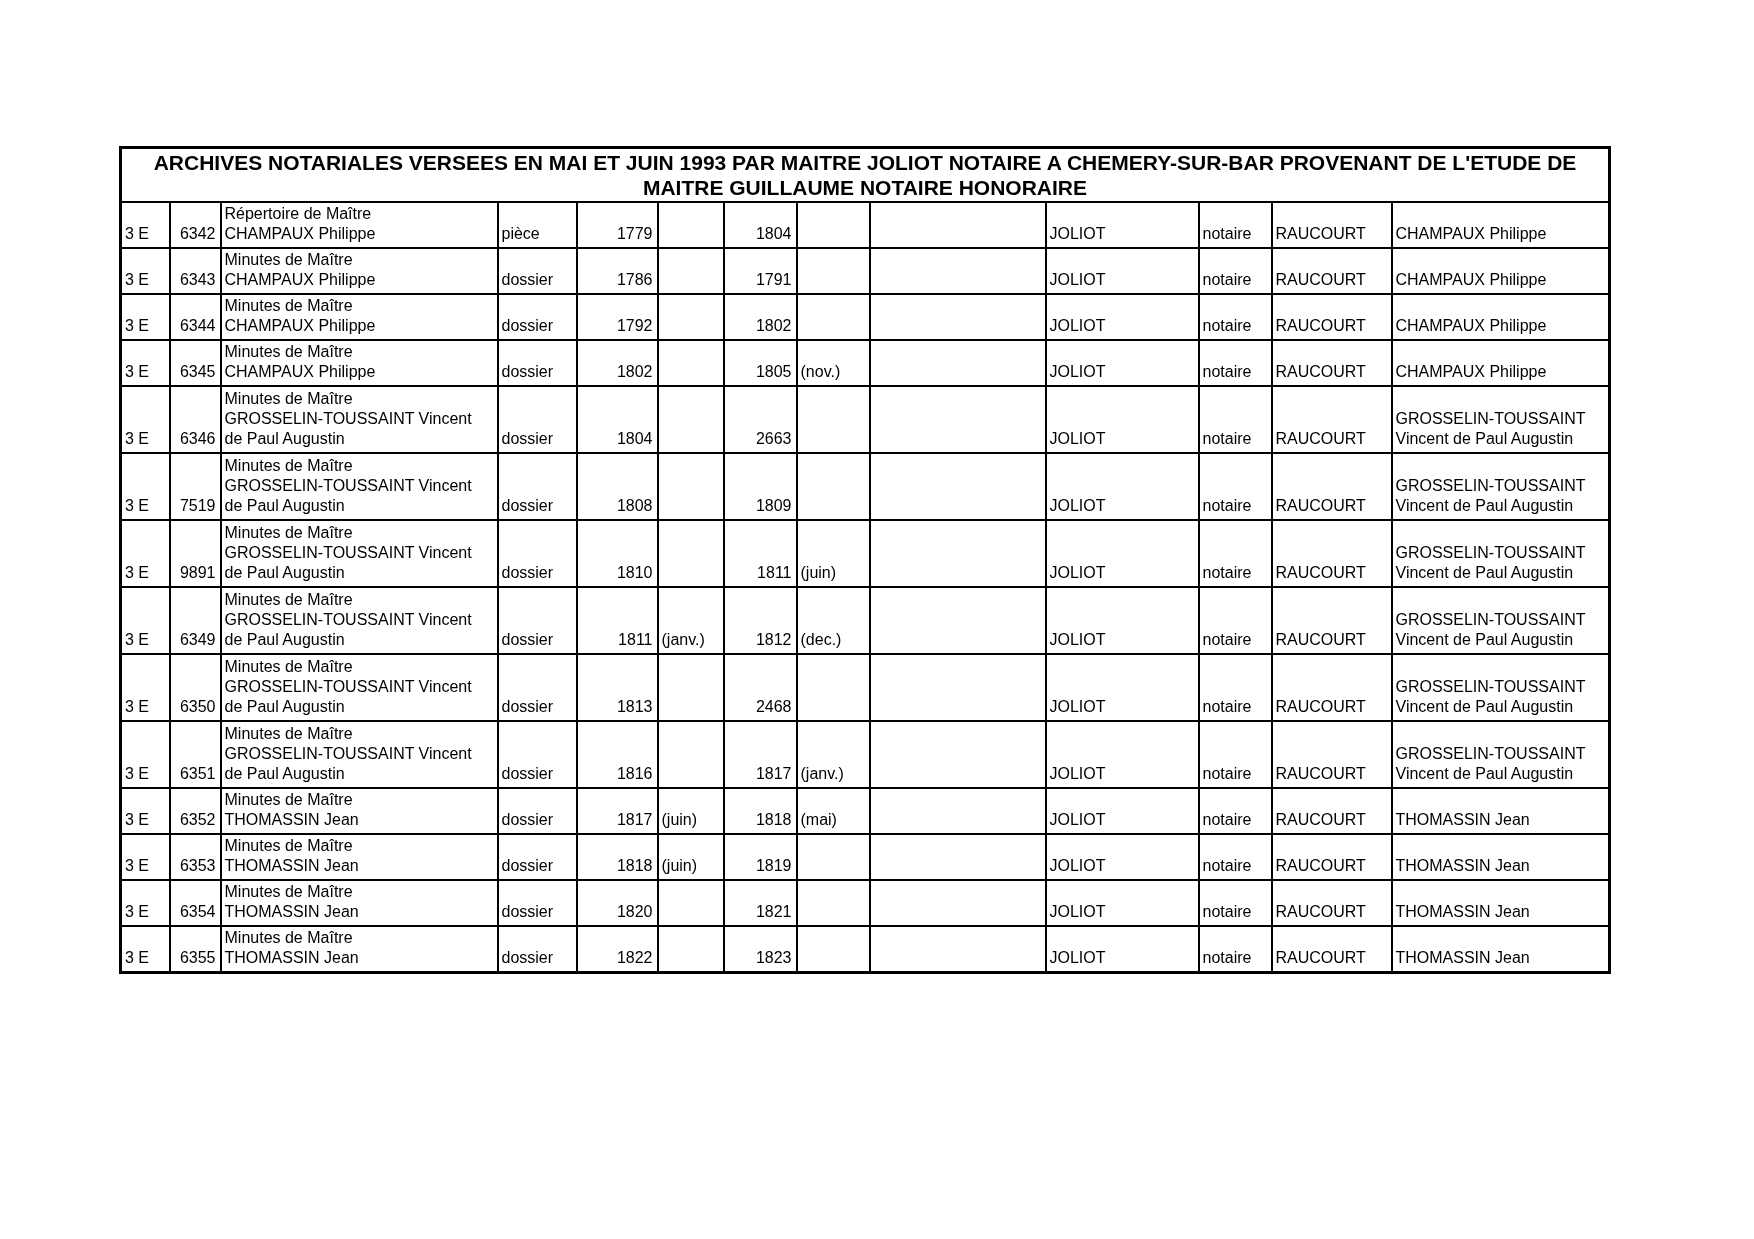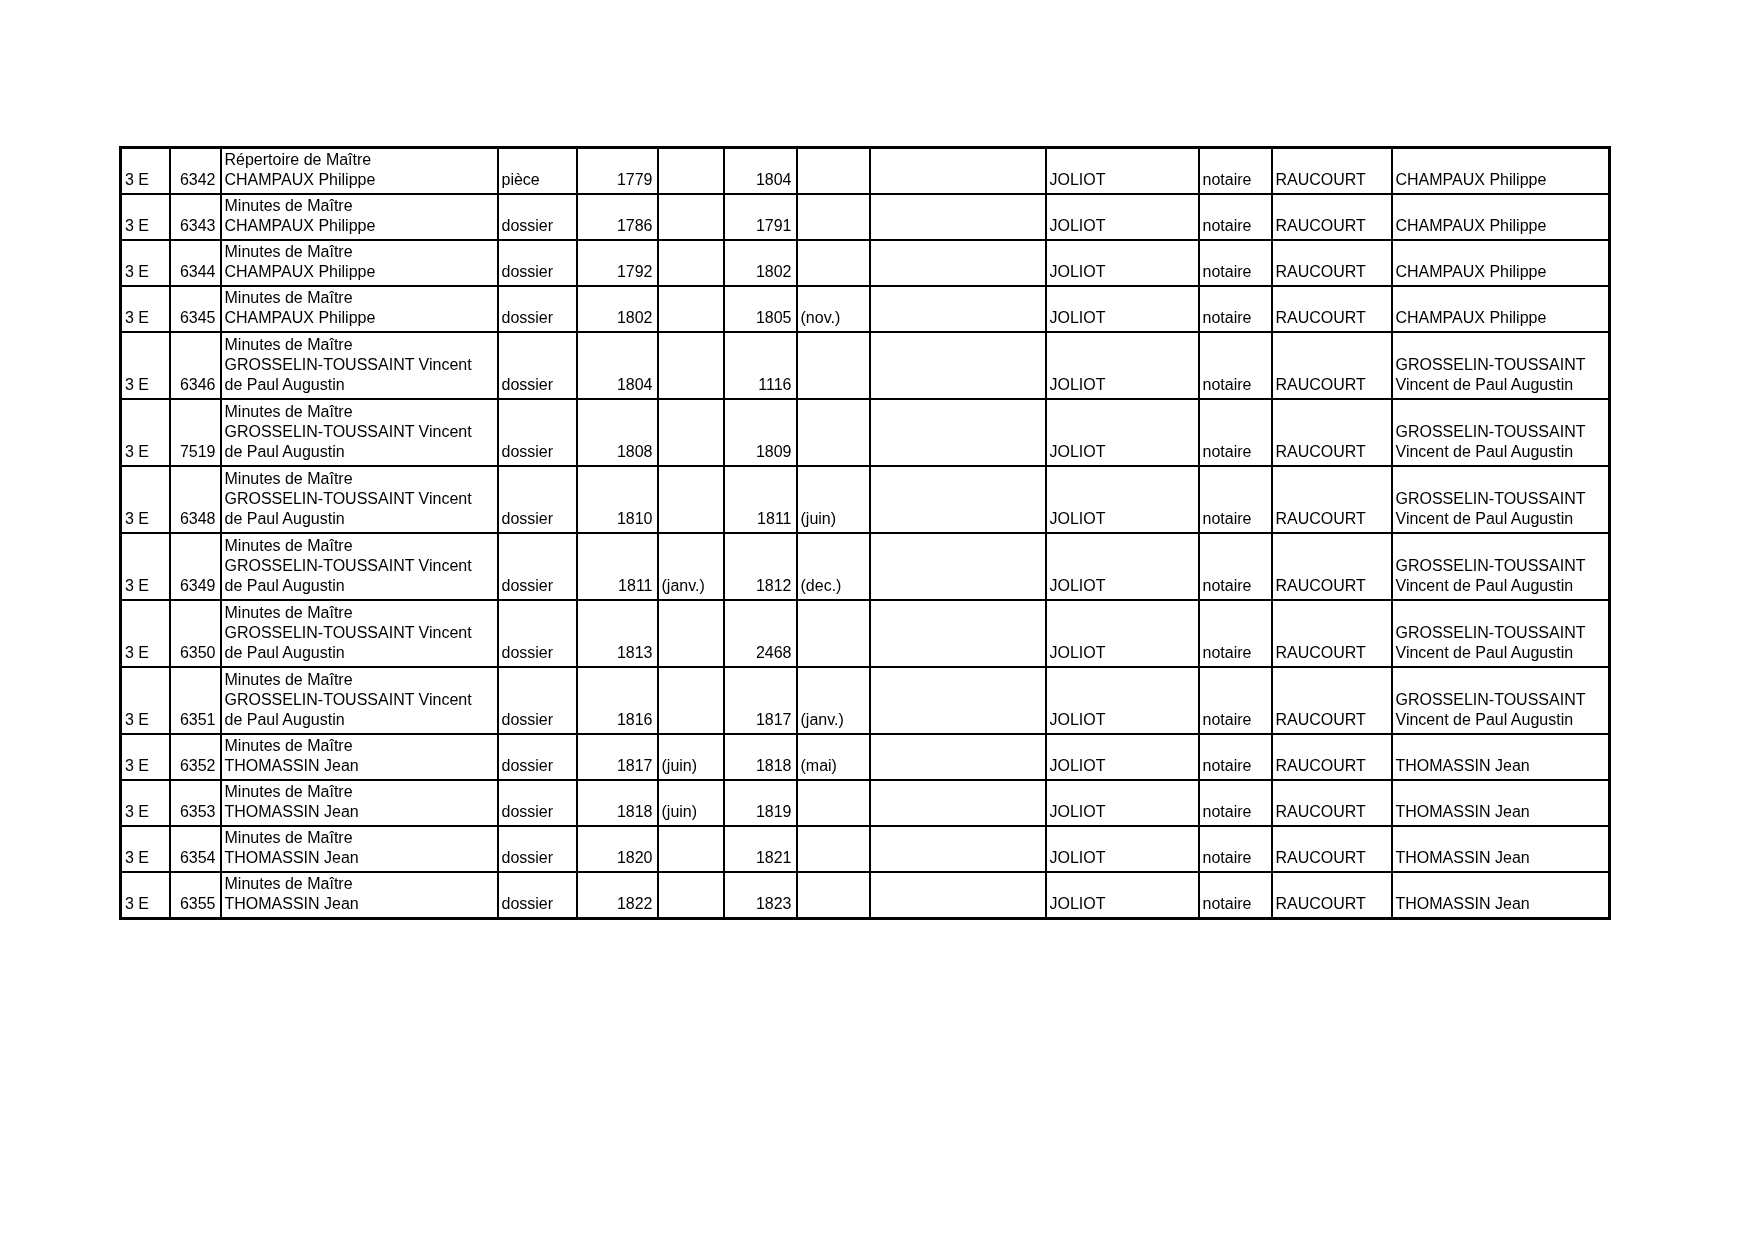--- a/index.html
+++ b/index.html
@@ -86,20 +86,24 @@
         <col class="c-debut-note">
         <col class="c-fin">
         <col class="c-fin-note">
       <col class="c-note">
         <col class="c-fournisseur">
         <col class="c-index">
         <col class="c-etude">
         <col class="c-producteur">
     </colgroup>
     <tbody>
+      <tr>
+        <th class="title-cell" colspan="13">ARCHIVES NOTARIALES VERSEES EN MAI ET JUIN 1993 PAR MAITRE JOLIOT NOTAIRE A CHEMERY-SUR-BAR PROVENANT DE L'ETUDE DE
+MAITRE GUILLAUME NOTAIRE HONORAIRE</th>
+      </tr>
 
       <tr class="h2">
         <td>3 E</td>
         <td class="num">6342</td>
         <td>Répertoire de Maître
 CHAMPAUX Philippe</td>
         <td>pièce</td>
         <td class="num">1779</td>
         <td></td>
         <td class="num">1804</td>
@@ -160,21 +164,21 @@
       </tr>
       <tr class="h3">
         <td>3 E</td>
         <td class="num">6346</td>
         <td>Minutes de Maître
 GROSSELIN-TOUSSAINT Vincent
 de Paul Augustin</td>
         <td>dossier</td>
         <td class="num">1804</td>
         <td></td>
-        <td class="num">1116</td>
+        <td class="num">2663</td>
         <td></td>
         <td></td>
         <td>JOLIOT</td>
         <td>notaire</td>
         <td>RAUCOURT</td>
         <td>GROSSELIN-TOUSSAINT
 Vincent de Paul Augustin</td>
       </tr>
       <tr class="h3">
         <td>3 E</td>
@@ -189,21 +193,21 @@
         <td></td>
         <td></td>
         <td>JOLIOT</td>
         <td>notaire</td>
         <td>RAUCOURT</td>
         <td>GROSSELIN-TOUSSAINT
 Vincent de Paul Augustin</td>
       </tr>
       <tr class="h3">
         <td>3 E</td>
-        <td class="num">6348</td>
+        <td class="num">9891</td>
         <td>Minutes de Maître
 GROSSELIN-TOUSSAINT Vincent
 de Paul Augustin</td>
         <td>dossier</td>
         <td class="num">1810</td>
         <td></td>
         <td class="num">1811</td>
         <td>(juin)</td>
         <td></td>
         <td>JOLIOT</td>

